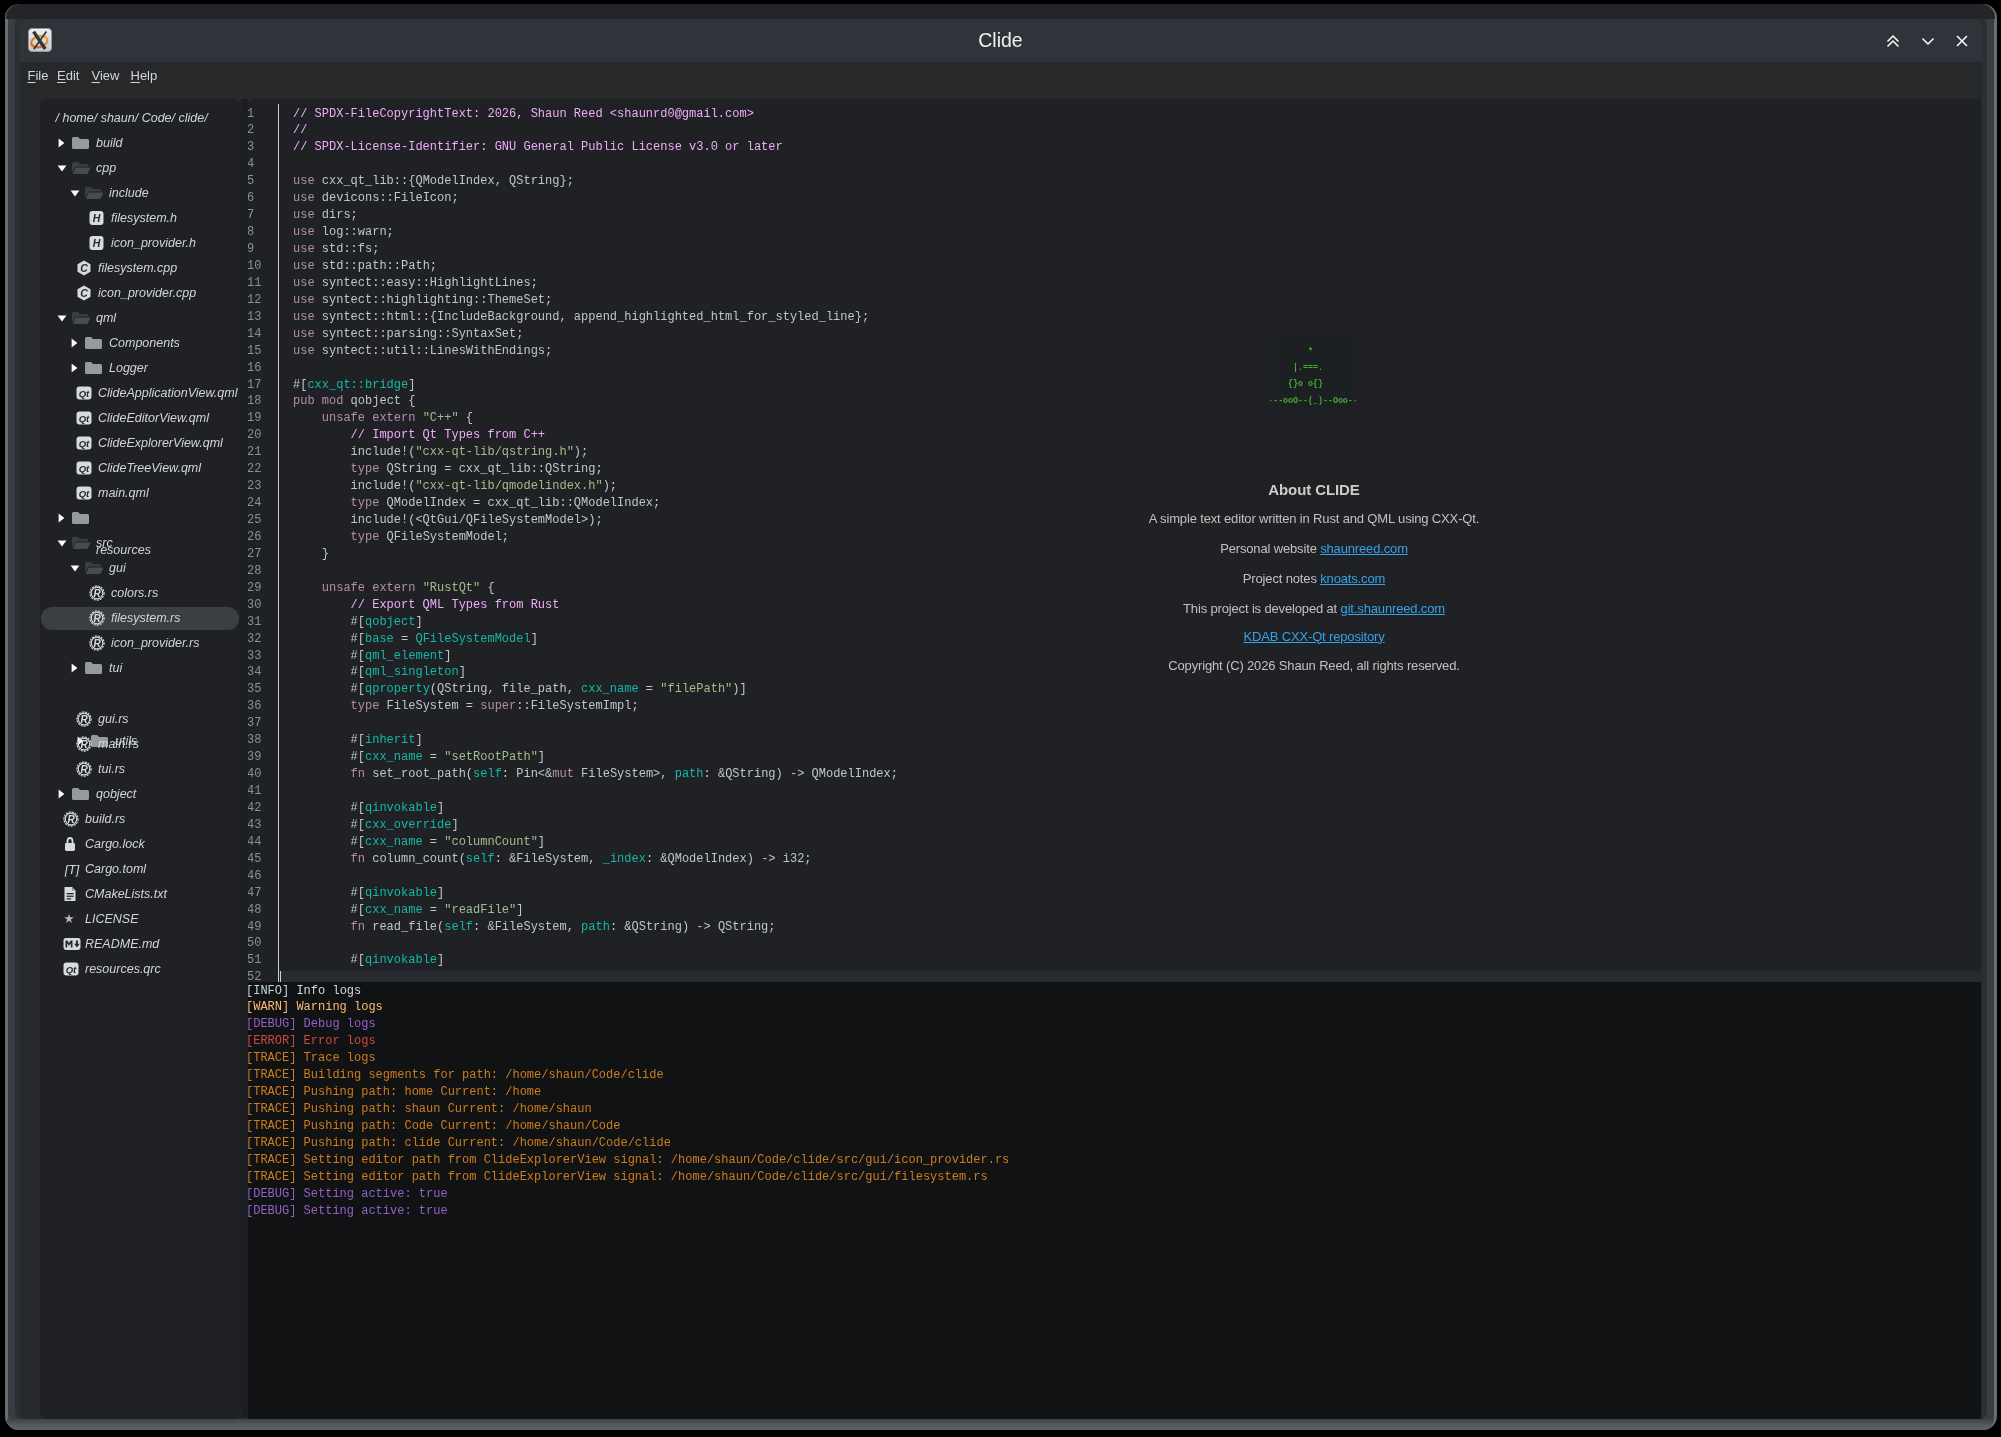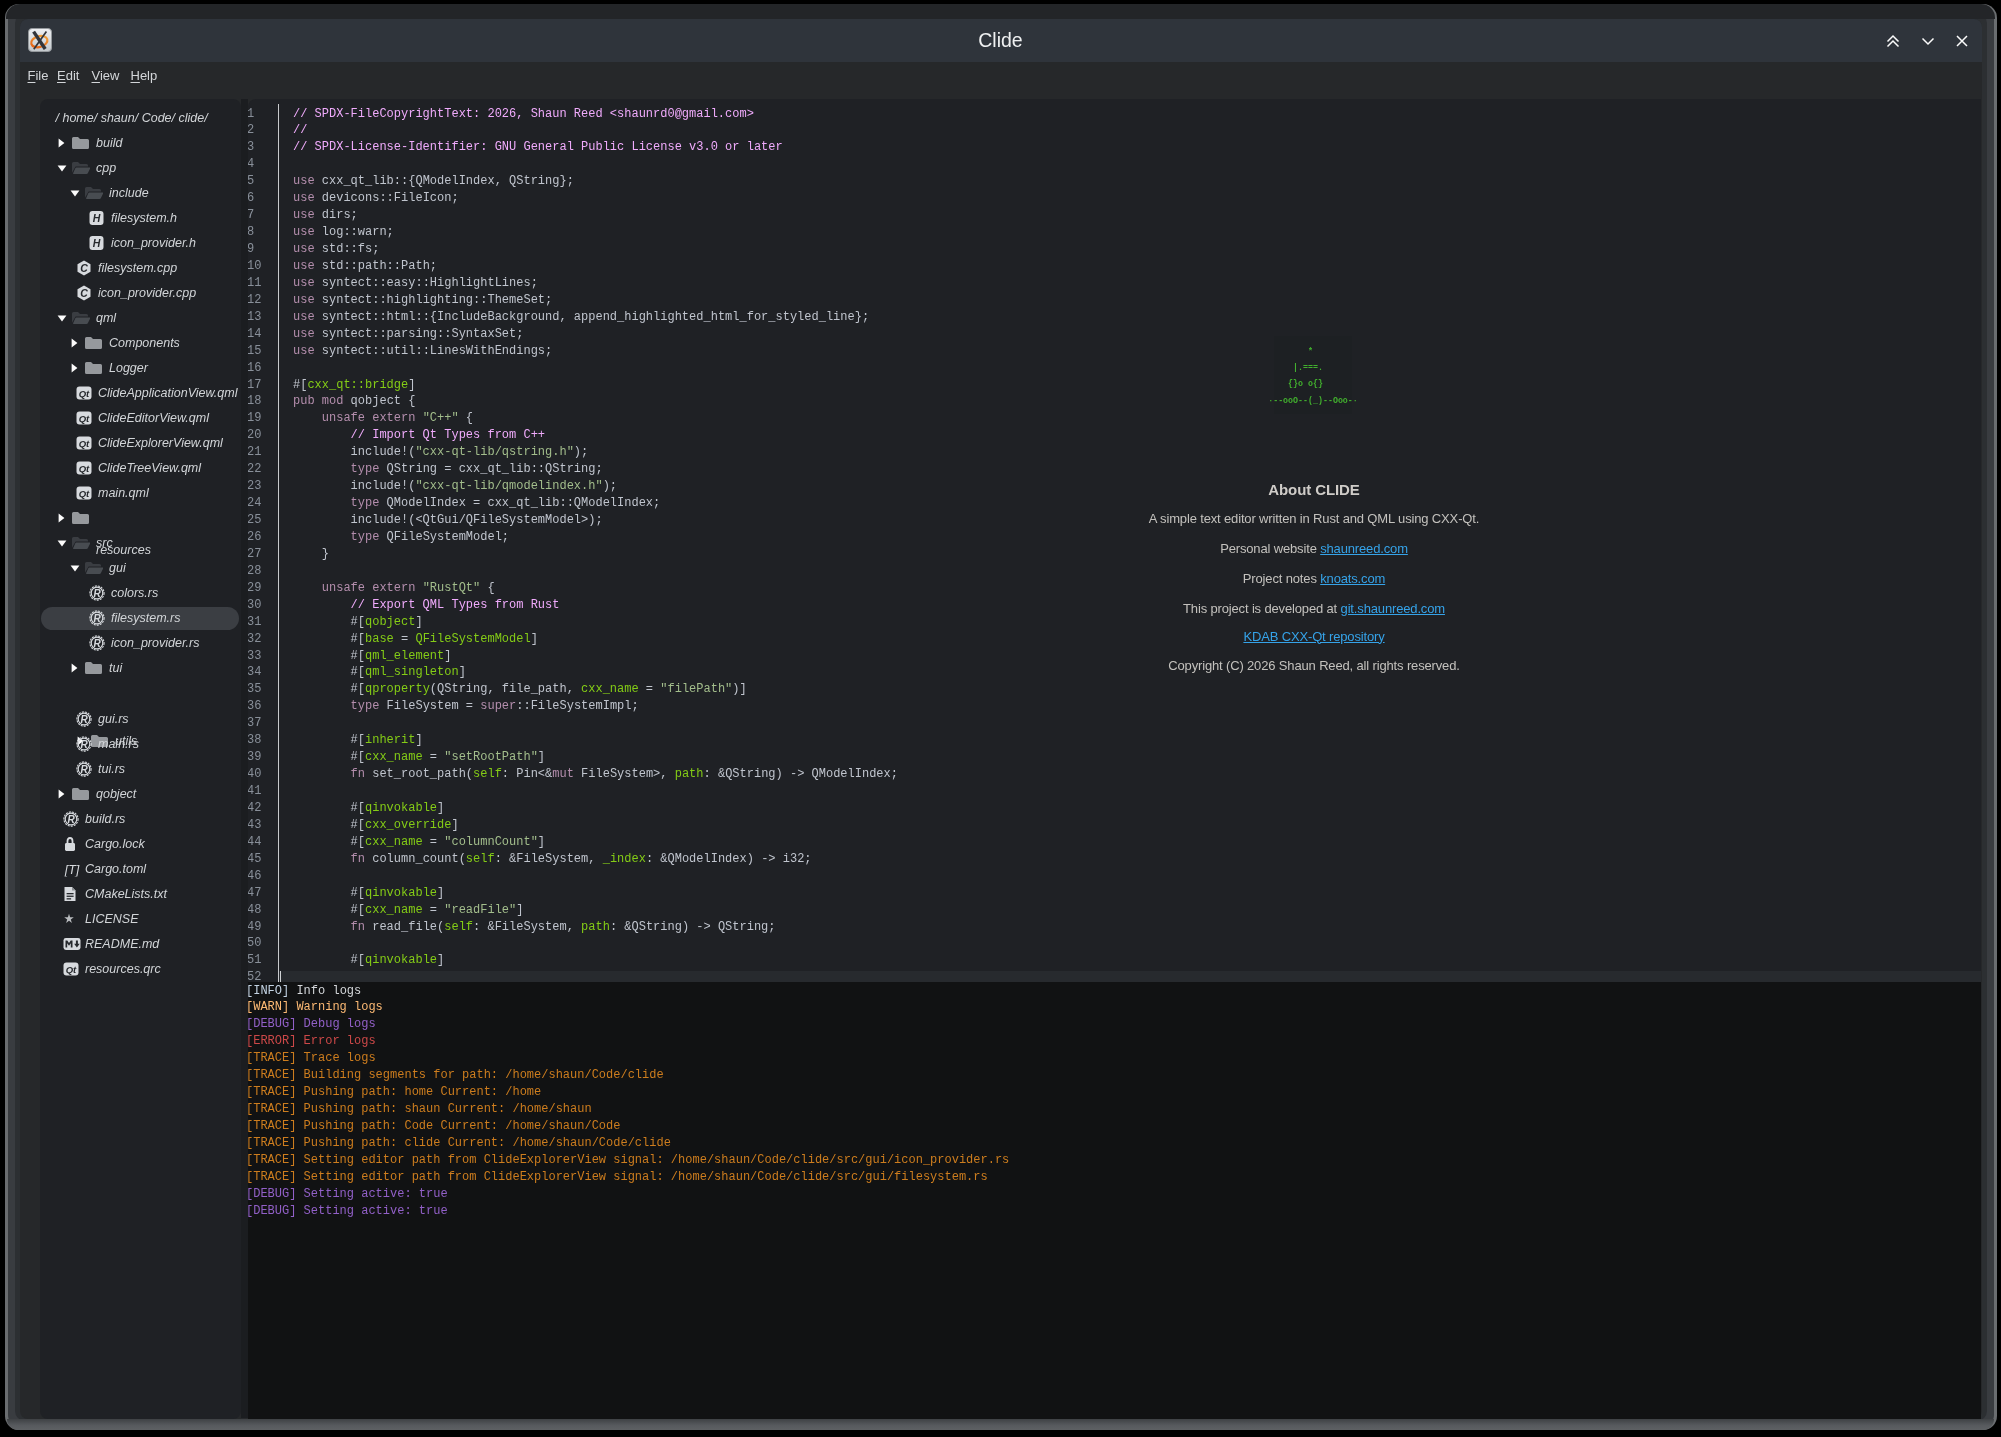--- a/index.html
+++ b/index.html
@@ -20,21 +20,21 @@
 .tlab { position:absolute; }
 .pill { position:absolute; left:1px; width:198px; height:23px; background:#3b3e43; border-radius:11.5px; }
 .edgap { left:240.5px; top:98.5px; width:7px; height:1319.5px; background:#1b1d20; }
 .ed { left:247.5px; top:98.5px; width:1733px; height:883.5px; background:#1f2125; border-radius:8px 0 0 0; overflow:hidden; }
 pre { font-family:"Liberation Mono", monospace; font-size:12px; line-height:16.93px; }
 .gut { position:absolute; left:-0.5px; top:7px; color:#89909a; }
 .vsep { position:absolute; left:30.3px; top:5px; width:1.6px; height:878px; background:#c8cacc; }
 .curline { position:absolute; left:31px; top:872px; width:1702px; height:11.5px; background:#272a2e; }
 .code { position:absolute; left:45.5px; top:7px; color:#c0c5ce; }
 .code i, .log i { font-style:normal; }
-i.k { color:#b48ead; } i.s { color:#a3be8c; } i.r { color:#84cc16; } i.c { color:#f0abfc; }
+i.k { color:#b48ead; } i.s { color:#a3be8c; } i.r { color:#14b8a6; } i.c { color:#f0abfc; }
 .logp { left:247.5px; top:982px; width:1733.5px; height:436.5px; background:#111213; overflow:hidden; }
 .log { position:absolute; left:-1.5px; top:0.5px; color:#c9ccd1; }
 i.li { color:#c3d3e3; } i.lw2 { color:#d4d7da; } i.lwn { color:#fdba74; }
 i.ld { color:#9260c8; } i.le { color:#cc4848; } i.lt { color:#cd7d1e; }
 .logo { left:1274px; top:336px; width:78px; height:78px; background:#1d2023; }
 .logo pre { position:absolute; left:50%; transform:translateX(-50%); top:8px; font-size:8.3px; line-height:16.2px; color:#42b02e; font-weight:bold; text-align:left; }
 .abt { left:1014px; width:600px; text-align:center; color:#c3c1bd; font-size:13px; letter-spacing:-0.15px;margin-top:36px; }
 .abt a { color:#35a3e9; }
 .ah { font-size:15px; font-weight:bold; color:#cfccc8; letter-spacing:-0.1px; }
 u { text-underline-offset:1.5px; text-decoration-thickness:1px; }

